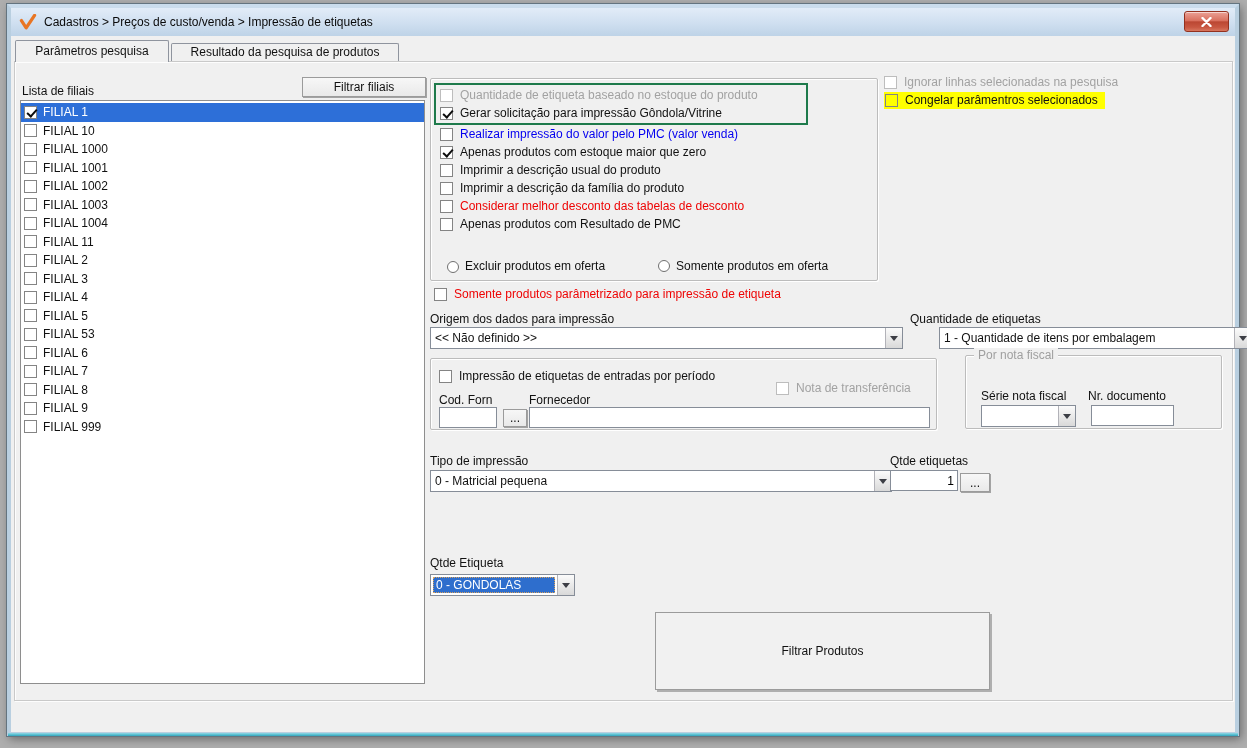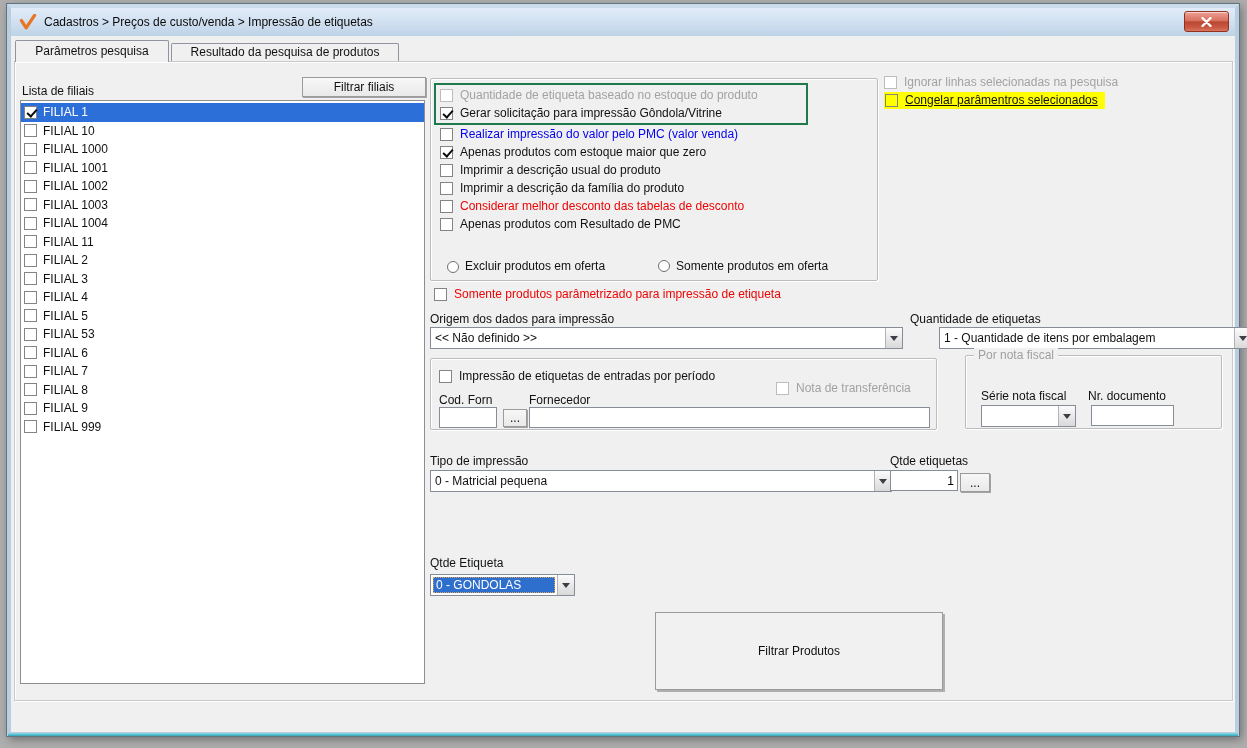--- a/index.html
+++ b/index.html
@@ -289,21 +289,21 @@
             <span class="radio"></span>
             <span>Somente produtos em oferta</span>
           </span>
         </div>
       </div>
 
       <div class="chk-row disabled" style="left:873px;top:39px;">
         <span class="cb"></span>
         <span>Ignorar linhas selecionadas na pesquisa</span>
       </div>
-      <div class="chk-row row-congelar" style="left: 873px; top: 56px; background: rgb(255, 255, 0); text-decoration: underline;">
+      <div class="chk-row row-congelar" style="left: 873px; top: 56px; background: rgb(255, 255, 0);">
         <span class="cb"></span>
         <span>Congelar parâmentros selecionados</span>
       </div>
 
       <div class="chk-row red" style="left:423px;top:251px;">
         <span class="cb"></span>
         <span>Somente produtos parâmetrizado para impressão de etiqueta</span>
       </div>
 
       <span class="lbl" style="left:419px;top:276px;">Origem dos dados para impressão</span>
@@ -354,17 +354,17 @@
       <span class="lbl" style="left:879px;top:418px;">Qtde etiquetas</span>
       <input class="tinput num" style="left: 879px; top: 434px; width: 68px;" value="1">
       <div class="btn" style="left:949px;top:437px;width:30px;height:19px;">...</div>
 
       <span class="lbl" style="left:419px;top:520px;">Qtde Etiqueta</span>
       <div class="combo" style="left:419px;top:538px;width:145px;">
         <span class="combo-text selected">0 - GONDOLAS</span>
         <span class="carrow"></span>
       </div>
 
-      <div class="btn big" style="left:644px;top:576px;width:288px;height:78px;">Filtrar Produtos</div>
+      <div class="btn big" style="left:644px;top:576px;width:335px;height:78px;">Filtrar Produtos</div>
 
     </div>
   </div>
 </div>
 
 </body></html>

